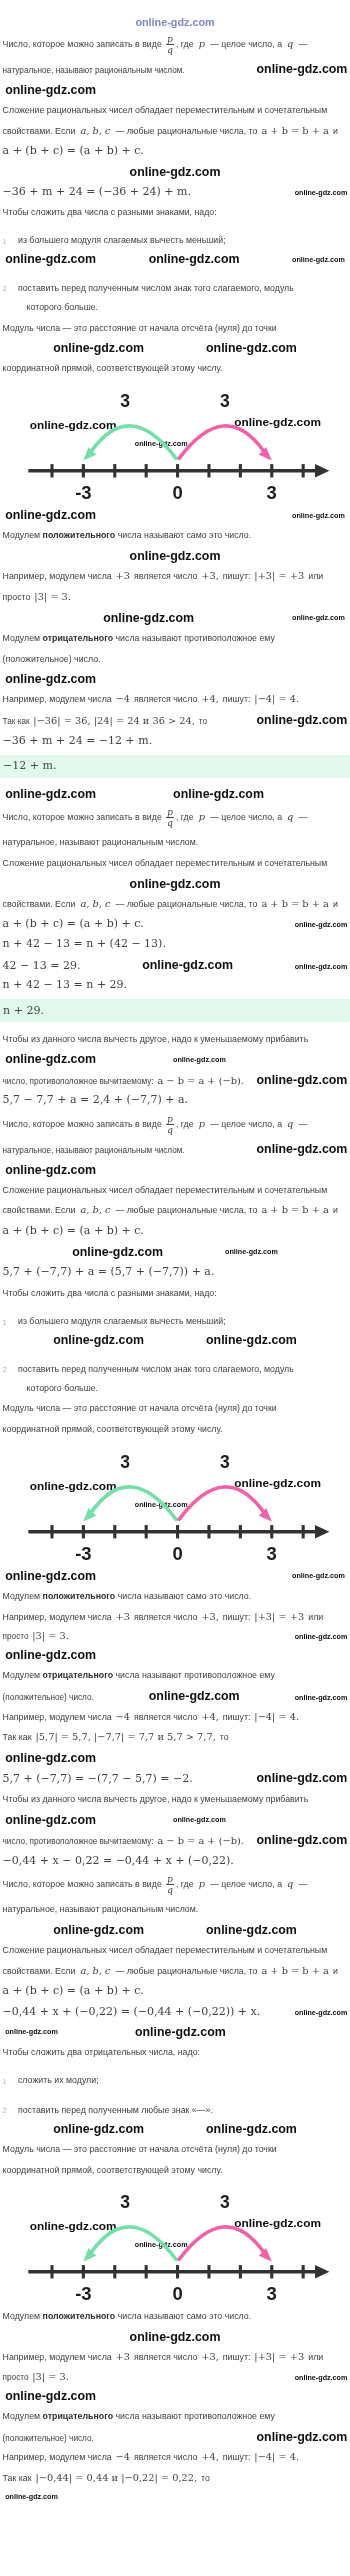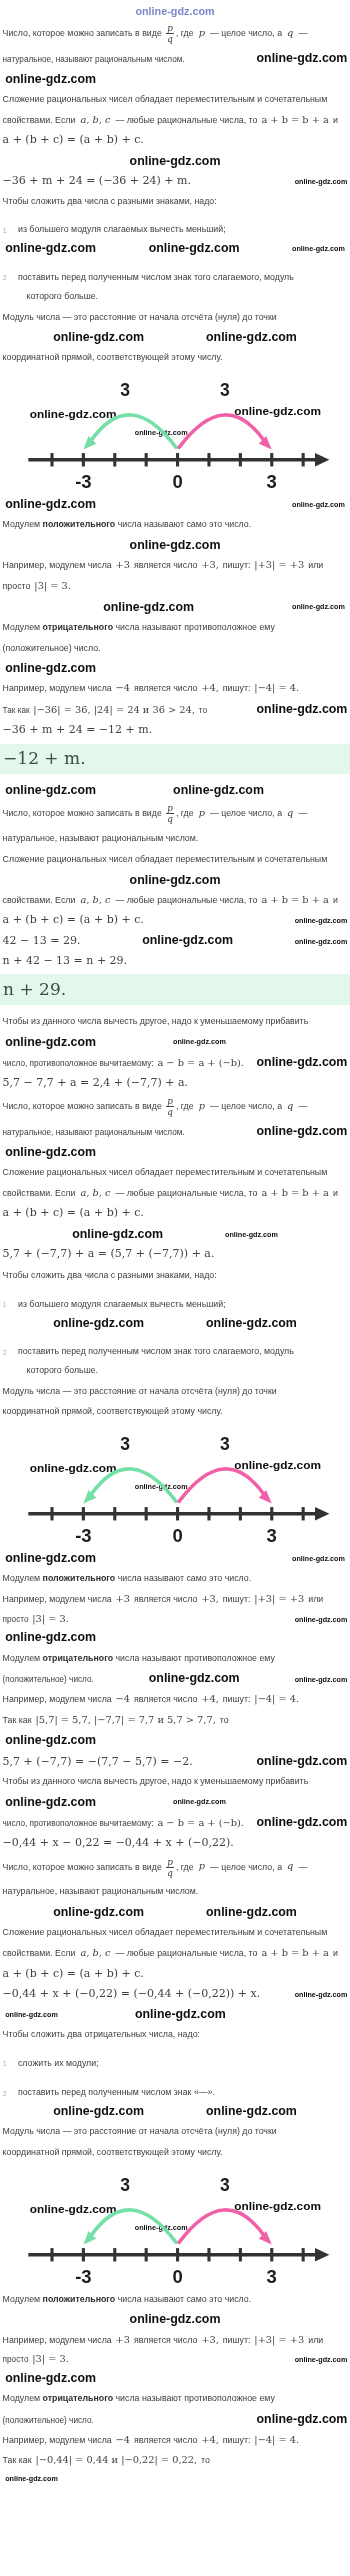--- a/index.html
+++ b/index.html
@@ -1,17 +1,17 @@
 <!DOCTYPE html>
 <html style="font-size:8.2px"><head>
 <meta charset="utf-8">
 <style>
   html,body{margin:0;padding:0;background:#fff;}
   body{width:350px;font-family:"Liberation Sans",sans-serif;color:#3d3d3d;}
-  .page{width:350px;overflow:hidden;background:#fff;padding-top:4px;}
+  .page{width:350px;overflow:hidden;background:#fff;padding-top:15px;}
   .row{margin:0 0 6.7px 0;font-size:8.8px;line-height:14px;padding:0 2.6px;}
   .rowflex{display:flex;justify-content:space-between;align-items:baseline;margin:0 0 6.7px;padding:0 2.6px;}
   .mrow{font-family:"DejaVu Serif",serif;font-size:11px;color:#424242;}
   .m{font-family:"DejaVu Serif",serif;font-size:9.8px;color:#424242;margin:0 1.5px;}
   .mv{font-family:"DejaVu Serif",serif;font-style:italic;font-size:9.8px;margin:0 2.6px;}
   b.bold{font-weight:bold;color:#2f2f2f;}
   .fr{display:inline-flex;flex-direction:column;align-items:center;vertical-align:middle;
       font-family:"DejaVu Serif",serif;font-size:8.8px;line-height:1.15;margin:0 1.5px;text-align:center;}
   .fr i{font-style:normal;display:block;padding:0 1.5px;}
   .fr b{font-weight:normal;display:block;border-top:0.8px solid #4a4a4a;padding:0 1.5px;}
@@ -19,21 +19,21 @@
   .wm{font-weight:bold;color:#0e0e0e;font-size:12.4px;white-space:nowrap;}
   .wm.sm{font-weight:600;font-size:7.2px;}
   .wm.blue{color:#7d88cb;font-size:10.8px;}
   .wmrow{display:flex;align-items:center;margin:1px 0 6.2px;padding:0 5.2px;justify-content:space-between;}
   .wmrow.c{justify-content:center;gap:62px;}
   .wmrow.l{justify-content:flex-start;gap:77px;}
   .li{display:flex;gap:8.2px;margin:15.5px 0 4.1px;font-size:8.8px;line-height:13.4px;padding:0 2.6px;}
   .ln{color:#b5b5b5;font-size:7.7px;flex:0 0 7.2px;padding-top:0.5px;}
   .indent{margin-left:24px;}
   .answer{background:#e3f8ec;padding:4.6px 5.2px 5.7px 3.1px;margin:2.1px 0 9.3px;}
-  .am{font-family:"DejaVu Serif",serif;font-size:17px;color:#3c4d45;}
+  .am{font-family:"DejaVu Serif",serif;font-size:11px;color:#3c4d45;}
   .fig{margin:3.1px 0 2.1px;}
   .figsvg{display:block;}
   .arcg{stroke:#74dfa6;stroke-width:7;fill:none;stroke-linecap:round;}
   .arcp{stroke:#f161a8;stroke-width:7;fill:none;stroke-linecap:round;}
   .arwg{fill:#74dfa6;}
   .arwp{fill:#f161a8;}
   .axis{stroke:#323232;stroke-width:7;}
   .tick{stroke:#323232;stroke-width:6;}
   .axhead{fill:#323232;}
   .big3{font-family:"Liberation Sans",sans-serif;font-weight:bold;font-size:34px;fill:#1d1d1d;}
@@ -223,20 +223,21 @@
     <span>свойствами. Если</span>
     <span class="mv">a,  b,  c</span>
     <span>— любые рациональные числа, то</span>
     <span class="m">a + b = b + a</span>
     <span>и</span>
   </p>
   <div class="rowflex">
     <span class="mrow">a + (b + c) = (a + b) + c.</span>
     <span class="wm sm">online-gdz.com</span>
   </div>
+  <p class="row mrow">n + 42 − 13 = n + (42 − 13).</p>
   <div class="rowflex">
     <span class="mrow">42 − 13 = 29.</span>
     <span class="wm">online-gdz.com</span>
     <span class="wm sm">online-gdz.com</span>
   </div>
   <p class="row mrow">n + 42 − 13 = n + 29.</p>
   <div class="answer"><span class="am">n + 29.</span></div>
 
   <p class="row">Чтобы из данного числа вычесть другое, надо к уменьшаемому прибавить</p>
   <div class="wmrow l">
@@ -441,21 +442,21 @@
     <span class="wm">online-gdz.com</span>
   </div>
 
   <p class="row">Чтобы сложить два отрицательных числа, надо:</p>
   <div class="li">
     <span class="ln">1</span>
     <span>сложить их модули;</span>
   </div>
   <div class="li">
     <span class="ln">2</span>
-    <span>поставить перед полученным числом знак «—».</span>
+    <span>поставить перед полученным любые знак «—».</span>
   </div>
   <div class="wmrow c">
     <span class="wm">online-gdz.com</span>
     <span class="wm">online-gdz.com</span>
   </div>
 
   <p class="row">Модуль числа — это расстояние от начала отсчёта (нуля) до точки</p>
   <p class="row">координатной прямой, соответствующей этому числу.</p>
 
   <div class="fig">

